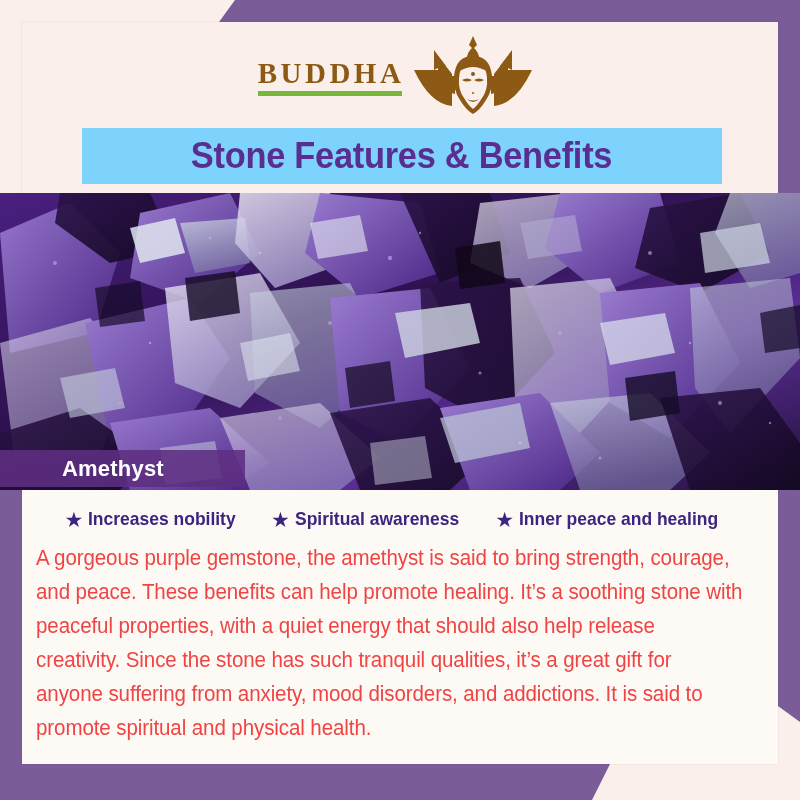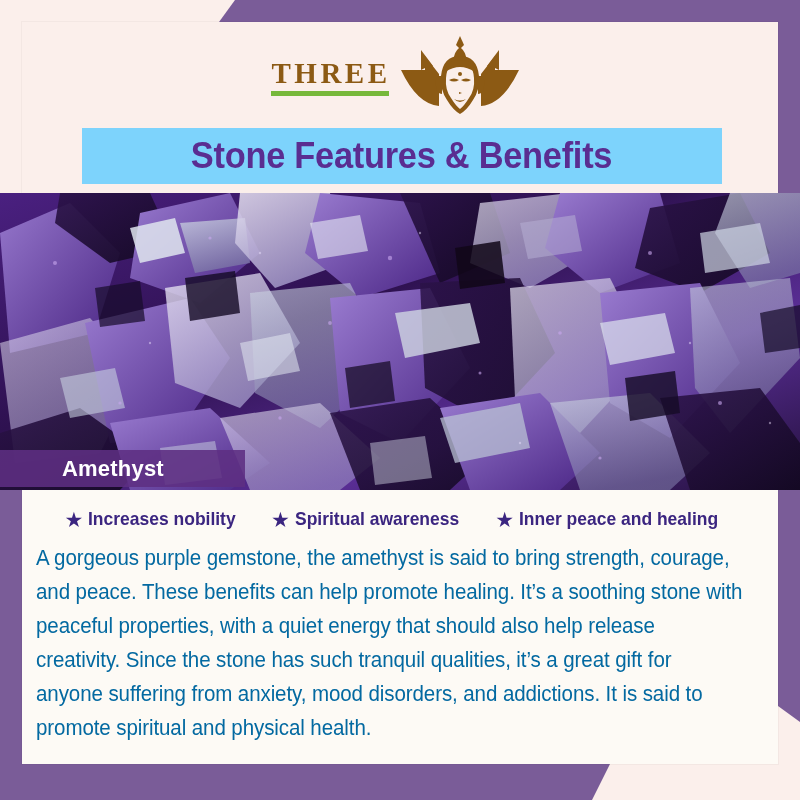--- a/index.html
+++ b/index.html
@@ -156,41 +156,41 @@
   }
 
   
   .body-text {
     position:absolute;
     left:14px; top:519px;
     width:740px;
     font-family:"Liberation Sans Narrow","Liberation Sans", sans-serif;
     font-size:21.5px;
     line-height:34px;
-    color:#0369a1;
+    color:#ef4444;
     letter-spacing:-0.1px;
   }
   .body-text p { transform:scaleX(0.955); transform-origin:left top; }
 </style>
 </head>
 <body>
 
 <div id="page">
 
   <div class="band-top"></div>
   <div class="band-right"></div>
   <div class="band-left"></div>
   <div class="band-bottom"></div>
 
   <div class="card">
 
     <div class="header">
 
       <div class="logo">
-        <div class="logo-word">THREE</div>
+        <div class="logo-word">BUDDHA</div>
 
         <svg class="logo-mark" viewBox="0 0 130 82">
           <g fill="#8c5a14">
 
             <path d="M6 34 L30 34 L30 20 L44 38 L44 70 Q22 68 6 34 Z"></path>
             <path d="M26 14 L38 30 L30 32 L26 34 Z"></path>
 
             <path d="M124 34 L100 34 L100 20 L86 38 L86 70 Q108 68 124 34 Z"></path>
             <path d="M104 14 L92 30 L100 32 L104 34 Z"></path>
 

